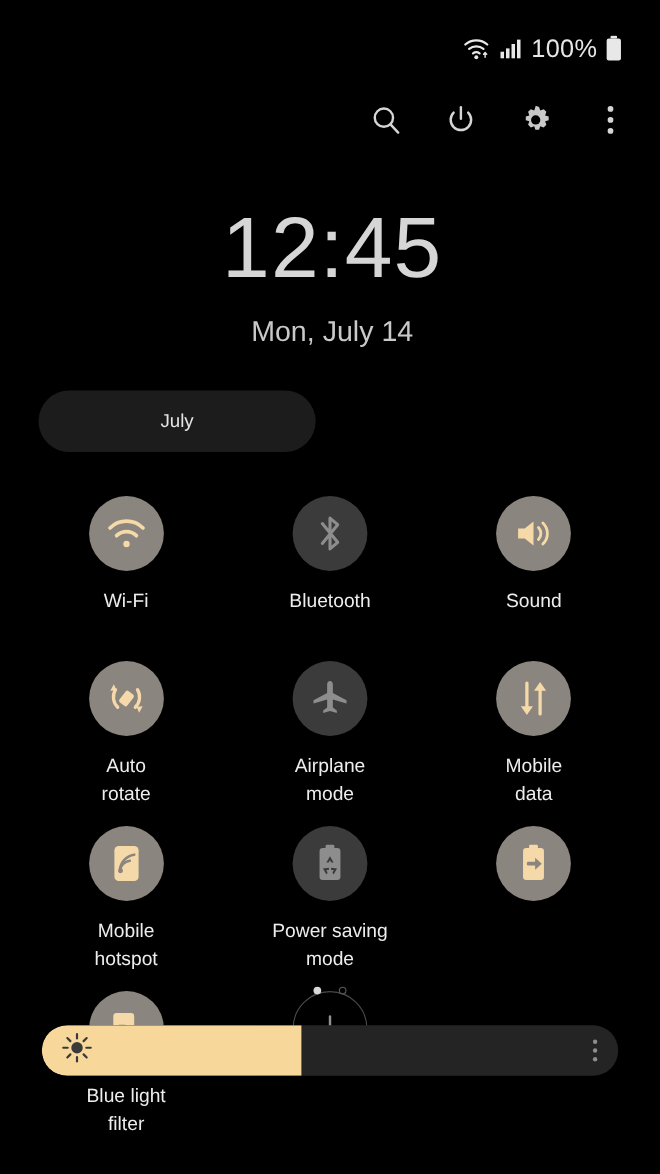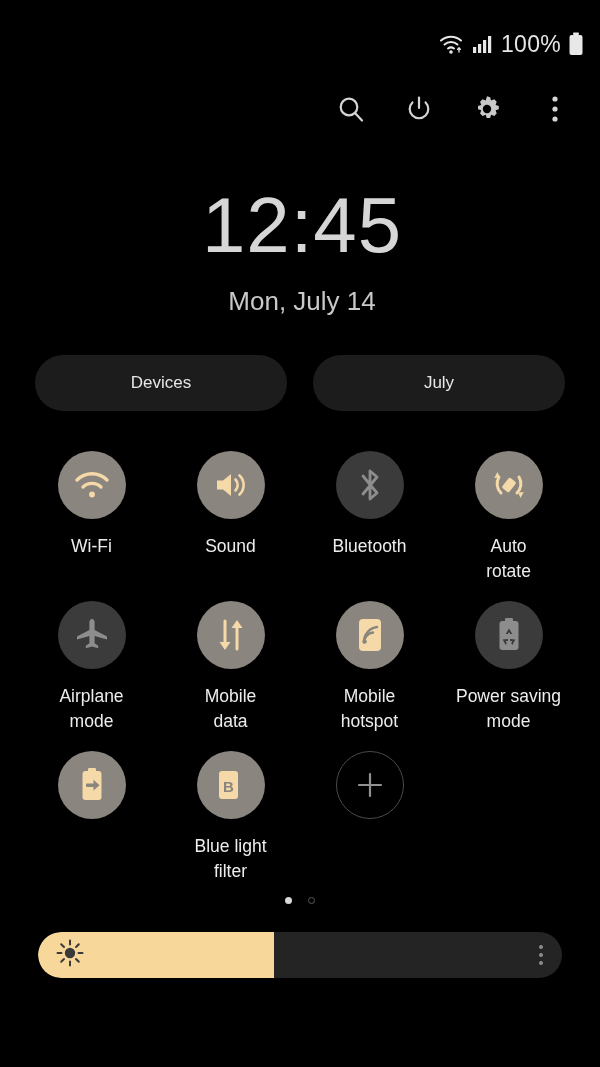--- a/index.html
+++ b/index.html
@@ -13,21 +13,21 @@
     position: relative;
     width: 600px; height: 1067px;
     background: #000;
   }
 
   
   .statusbar {
     position: absolute; top: 0; left: 0; right: 0;
     height: 88px;
     display: flex; align-items: center; justify-content: flex-end;
-    padding-right: 16px;
+    padding-right: 34px;
     gap: 7px;
     color: #e8e8e8;
   }
   .status-text { font-size: 23px; letter-spacing: .3px; color: #e6e6e6; }
   .sb-icon { display: flex; align-items: flex-end; }
 
   
   .headericons {
     position: absolute; top: 92px; right: 28px;
     display: flex; align-items: center; gap: 34px;
@@ -58,21 +58,21 @@
     background: #1c1c1c;
     border-radius: 28px;
     display: flex; align-items: center; justify-content: center;
     color: #e6e6e6; font-size: 17px;
   }
 
   
   .tiles {
     position: absolute; top: 444px; left: 22px; right: 22px;
     display: grid;
-    grid-template-columns: repeat(4, 1fr);
+    grid-template-columns: repeat(3, 1fr);
     row-gap: 0;
   }
   .tile {
     display: flex; flex-direction: column; align-items: center;
     height: 150px;
   }
   .circle {
     width: 68px; height: 68px; border-radius: 50%;
     display: flex; align-items: center; justify-content: center;
     margin-top: 7px;
@@ -180,60 +180,57 @@
     </span>
   </div>
 
   <div class="clockwrap">
     <div class="clock">12:45</div>
     <div class="date">Mon, July 14</div>
   </div>
 
   <div class="pillrow">
     <div class="pill">
-      <span>Devices</span>
-    </div>
-    <div class="pill">
       <span>July</span>
     </div>
   </div>
 
   <div class="tiles">
 
     <div class="tile">
       <div class="circle on">
         <svg width="38" height="32" viewBox="0 0 38 32">
           <g stroke="#f5d9a8" stroke-width="3.4" fill="none" stroke-linecap="round">
             <path d="M4 11 A21 21 0 0 1 34 11"></path>
             <path d="M10 18 A13 13 0 0 1 28 18"></path>
           </g>
           <circle cx="19" cy="25.5" r="2.9" fill="#f5d9a8"></circle>
         </svg>
       </div>
       <div class="tlabel">Wi-Fi</div>
     </div>
 
     <div class="tile">
+      <div class="circle off">
+        <svg width="30" height="38" viewBox="0 0 30 38">
+          <path d="M8 10 L22 27 L15 33 V5 L22 11 L8 28" stroke="#8d8d8d" stroke-width="2.8" fill="none" stroke-linejoin="round" stroke-linecap="round"></path>
+        </svg>
+      </div>
+      <div class="tlabel">Bluetooth</div>
+    </div>
+
+    <div class="tile">
       <div class="circle on">
         <svg width="38" height="34" viewBox="0 0 38 34">
           <path d="M5 12.5 h6 L19 6 v22 l-8 -6.5 H5 z" fill="#f5d9a8"></path>
           <path d="M23.5 11.5 A8 8 0 0 1 23.5 22.5" stroke="#f5d9a8" stroke-width="2.6" fill="none" stroke-linecap="round"></path>
           <path d="M27.5 7.5 A13 13 0 0 1 27.5 26.5" stroke="#f5d9a8" stroke-width="2.6" fill="none" stroke-linecap="round"></path>
         </svg>
       </div>
       <div class="tlabel">Sound</div>
-    </div>
-
-    <div class="tile">
-      <div class="circle off">
-        <svg width="30" height="38" viewBox="0 0 30 38">
-          <path d="M8 10 L22 27 L15 33 V5 L22 11 L8 28" stroke="#8d8d8d" stroke-width="2.8" fill="none" stroke-linejoin="round" stroke-linecap="round"></path>
-        </svg>
-      </div>
-      <div class="tlabel">Bluetooth</div>
     </div>
 
     <div class="tile">
       <div class="circle on">
         <svg width="38" height="38" viewBox="0 0 38 38">
           <g stroke="#f5d9a8" stroke-width="3" fill="none" stroke-linecap="round">
             <path d="M9 11 A13 13 0 0 0 11 27"></path>
             <path d="M29 11 A13 13 0 0 1 27 27"></path>
           </g>
           <path d="M7.5 6 l2.4 5.4 l-5.6 0.6 z" fill="#f5d9a8"></path>

